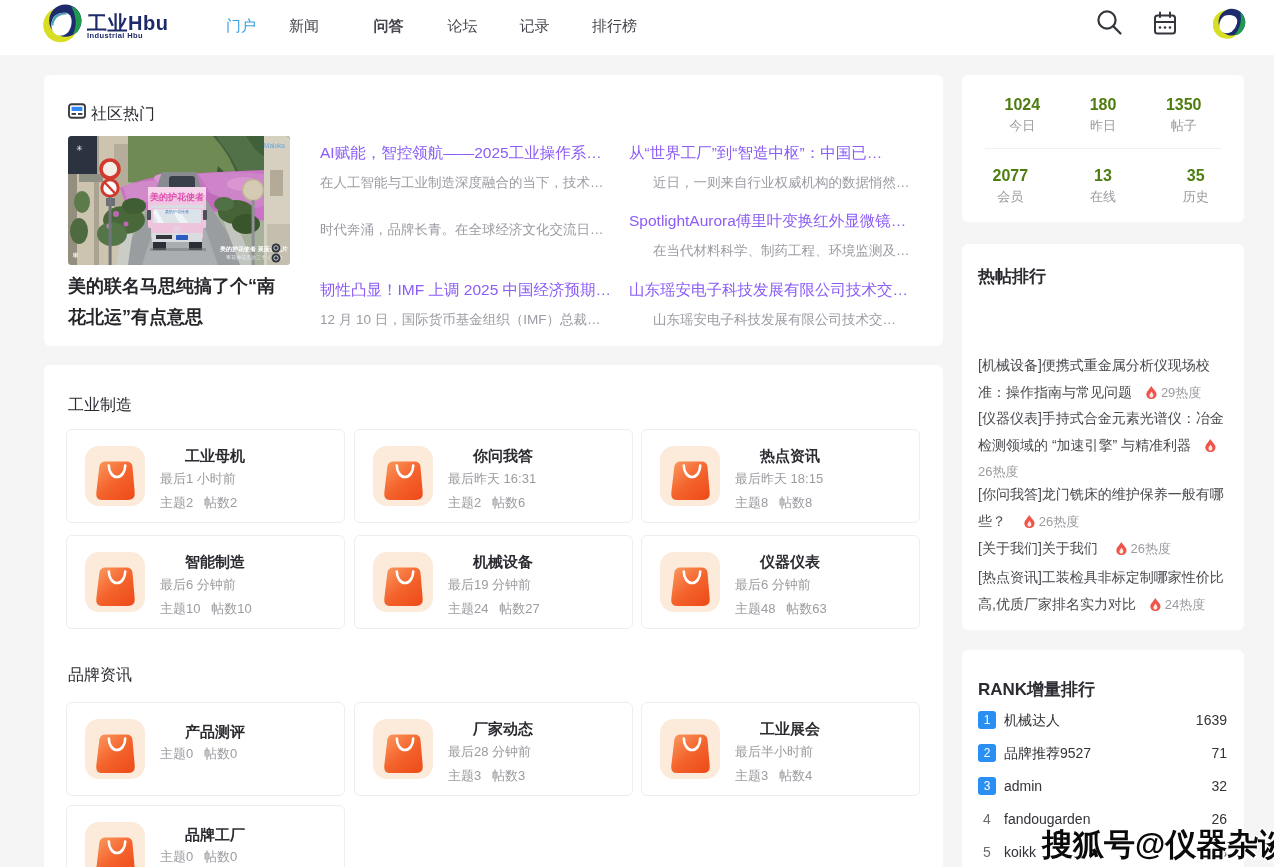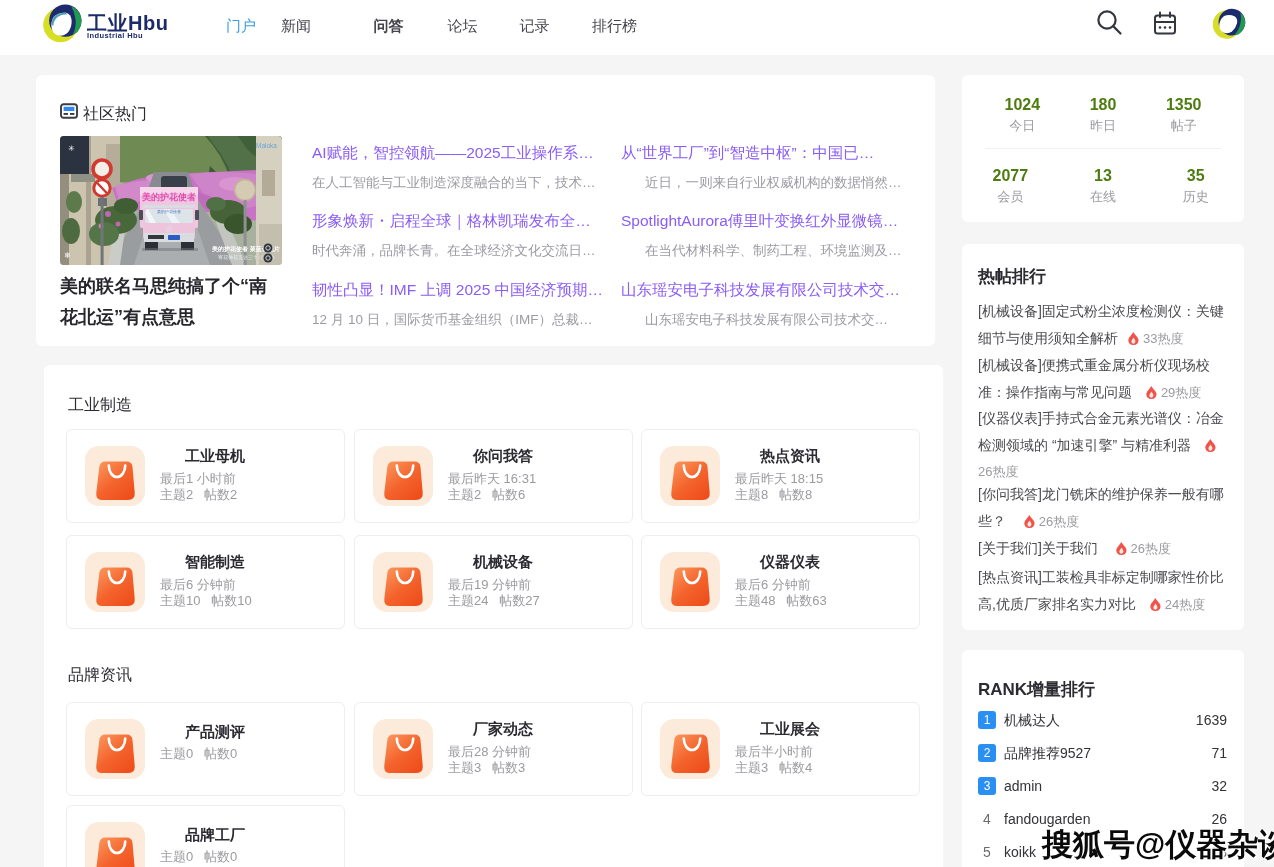--- a/index.html
+++ b/index.html
@@ -9,42 +9,42 @@
 #hdr { position:absolute; left:0; top:0; width:1274px; height:55px; background:#fff; z-index:5; }
 .logoBox { position:absolute; left:43px; top:3px; width:40px; height:40px; }
 .logoT1 { position:absolute; left:87px; top:10px; font-size:20px; font-weight:bold; color:#1d2a6a; letter-spacing:0.5px; }
 .logoT2 { position:absolute; left:87px; top:31px; font-size:7.5px; font-weight:bold; color:#1d2a6a; letter-spacing:0.4px; }
 .nav { position:absolute; top:0; height:55px; }
 .nav a { position:absolute; top:16.5px; font-size:15px; color:#45454d; text-decoration:none; white-space:nowrap; }
 .nav a.on { color:#3b9de2; }
 .hicon { position:absolute; top:13px; }
 
 .card { position:absolute; background:#fff; border-radius:6px; }
-#card1 { left:36px; top:75px; width:899px; height:271px; }
+#card1 { left:44px; top:75px; width:899px; height:271px; }
 #card2 { left:44px; top:365px; width:899px; height:560px; }
 #statsCard { left:962px; top:75px; width:282px; height:147px; }
 #hotCard { left:962px; top:244px; width:282px; height:386px; }
 #rankCard { left:962px; top:650px; width:282px; height:280px; }
 .secTitle { font-size:16px; color:#2b2b31; }
 
 #featImg { position:absolute; left:24px; top:61px; width:222px; height:129px; border-radius:4px; overflow:hidden; }
 #headline { position:absolute; left:24px; top:196px; width:232px; font-size:18px; font-weight:bold; color:#26262b; line-height:31px; }
 .artcol { position:absolute; top:60px; width:287px; }
 .artA { left:276px; }
 .artB { left:585px; }
 .art { position:absolute; left:0; width:287px; }
 .art .t { font-size:15.5px; color:#8b5cf6; white-space:nowrap; font-weight:500; }
 .art .s { font-size:13.5px; color:#9b9ba3; white-space:nowrap; margin-top:10px; }
 .art .s.ind { padding-left:24px; }
 
 .fcard { position:absolute; width:279px; height:94px; border:1px solid #eeeeee; border-radius:6px; background:#fff; }
 .ficon { position:absolute; left:18px; top:16px; width:60px; height:60px; border-radius:14px; background:#fcebdb; }
 .ft { position:absolute; left:93px; top:17px; font-size:15px; font-weight:bold; color:#2b2b31; white-space:nowrap;margin-left:25px; }
 .fl2 { position:absolute; left:93px; top:40px; font-size:13px; color:#9b9ba0; white-space:nowrap; }
-.fl3 { position:absolute; left:93px; top:56px; font-size:13px; color:#9b9ba0; white-space:nowrap; }
+.fl3 { position:absolute; left:93px; top:64px; font-size:13px; color:#9b9ba0; white-space:nowrap; }
 .fcard.two .ft { top:20px; }
 .fcard.two .fl2 { top:42px; }
 
 .stRow { position:absolute; left:20px; width:242px; display:flex; }
 .stCell { width:80.7px; text-align:center; }
 .stV { font-size:16px; font-weight:bold; color:#4d7c0f; }
 .stL { font-size:13px; color:#9b9ba0; margin-top:3px; }
 #stDiv { position:absolute; left:23px; top:73px; width:236px; height:1px; background:#f0f0f0; }
 
 #hotCard h3, #rankCard h3 { position:absolute; left:16px; top:21px; font-size:17px; color:#2b2b31; font-weight:bold; }
@@ -76,21 +76,21 @@
 <circle cx="17.5" cy="22" r="17.3" fill="#d7de24"></circle>
 <circle cx="22.3" cy="17.6" r="16.2" fill="#1e2a6e"></circle>
 <path d="M28.2 3.2 A16.2 16.2 0 0 1 38.4 16.5 Q38.6 23.5 34.3 29.3 L29.7 31.4 Q33.4 24.5 32.6 16.5 Q31.8 9 28.2 3.2 Z" fill="#1f9a4e"></path>
 <path d="M11 13.5 Q16 9 23 9.8 Q28 11 28.6 17 Q29 23 26 28 Q22.5 33.2 16 32.8 Q10 31.5 8.6 25 Q7.5 18.5 11 13.5 Z" fill="#fff"></path>
 <path d="M11 13.5 Q16 9 23 9.8 L24 11.6 Q17.5 11 13 15.5 Q10.3 18.8 10.2 23 L8.6 21.5 Q8.5 17 11 13.5 Z" fill="#4aa0b5"></path>
 </svg></div>
   <div class="logoT1">工业Hbu</div>
   <div class="logoT2">Industrial Hbu</div>
   <div class="nav">
     <a class="on" style="left:226px;">门户</a>
-    <a style="left:281px;">新闻</a>
+    <a style="left:289px;">新闻</a>
     <a style="left:373.5px;font-weight:bold;">问答</a>
     <a style="left:447.5px;">论坛</a>
     <a style="left:519.5px;">记录</a>
     <a style="left:592px;">排行榜</a>
   </div>
   <div class="hicon" style="left:1095px;top:8px;"><svg width="30" height="30" viewBox="0 0 30 30" fill="none">
 <circle cx="12" cy="12" r="8.6" stroke="#33363c" stroke-width="2.2"></circle>
 <line x1="18.4" y1="18.4" x2="25.5" y2="25.5" stroke="#33363c" stroke-width="2.2" stroke-linecap="round"></line>
 </svg></div>
   <div class="hicon" style="left:1152px;top:11px;"><svg width="26" height="26" viewBox="0 0 26 26" fill="none">
@@ -197,21 +197,20 @@
 <circle cx="208" cy="122" r="4.5" fill="#2e333a"></circle>
         <circle cx="208" cy="122" r="2.2" fill="none" stroke="#cfd4d8" stroke-width="1"></circle>
 </svg></div>
   <div id="headline">美的联名马思纯搞了个“南<br>花北运”有点意思</div>
   <div class="artcol artA">
     <div class="art" style="top:8px;">
         <div class="t">AI赋能，智控领航——2025工业操作系…</div>
         <div class="s">在人工智能与工业制造深度融合的当下，技术…</div>
       </div>
     <div class="art" style="top:76px;">
-        <div class="t">形象焕新・启程全球｜格林凯瑞发布全…</div>
         <div class="s">时代奔涌，品牌长青。在全球经济文化交流日…</div>
       </div>
     <div class="art" style="top:145px;">
         <div class="t">韧性凸显！IMF 上调 2025 中国经济预期…</div>
         <div class="s">12 月 10 日，国际货币基金组织（IMF）总裁…</div>
       </div>
   </div>
   <div class="artcol artB">
     <div class="art" style="top:8px;">
         <div class="t">从“世界工厂”到“智造中枢”：中国已…</div>
@@ -348,24 +347,20 @@
       </div>
     <div class="stCell">
         <div class="stV">35</div>
         <div class="stL">历史</div>
       </div>
   </div>
 </div>
 
 <div class="card" id="hotCard">
   <h3>热帖排行</h3>
-  <div class="hot" style="top:54px;">[机械设备]固定式粉尘浓度检测仪：关键<br>细节与使用须知全解析<svg class="flame" width="11" height="13" viewBox="0 0 11 13">
-<path d="M5.3 0 C6.6 2.6 9.2 4.2 10.2 6.8 C11.3 9.8 9.2 12.8 5.6 13 C2 13.1 -0.4 10.2 0.5 7.2 C1 5.6 2.2 4.6 3 3.3 C3.7 2.3 4.6 1.4 5.3 0 Z" fill="#ef534a"></path>
-<path d="M5.5 5.5 C6.2 7 7.6 7.8 7.4 9.6 C7.2 11 6.3 11.7 5.4 11.7 C4.4 11.7 3.4 10.9 3.4 9.5 C3.4 8 4.9 7 5.5 5.5 Z" fill="#fde9e2"></path>
-</svg><span class="hd">33热度</span></div>
   <div class="hot" style="top:108px;">[机械设备]便携式重金属分析仪现场校<br>准：操作指南与常见问题&nbsp;<svg class="flame" width="11" height="13" viewBox="0 0 11 13">
 <path d="M5.3 0 C6.6 2.6 9.2 4.2 10.2 6.8 C11.3 9.8 9.2 12.8 5.6 13 C2 13.1 -0.4 10.2 0.5 7.2 C1 5.6 2.2 4.6 3 3.3 C3.7 2.3 4.6 1.4 5.3 0 Z" fill="#ef534a"></path>
 <path d="M5.5 5.5 C6.2 7 7.6 7.8 7.4 9.6 C7.2 11 6.3 11.7 5.4 11.7 C4.4 11.7 3.4 10.9 3.4 9.5 C3.4 8 4.9 7 5.5 5.5 Z" fill="#fde9e2"></path>
 </svg><span class="hd">29热度</span></div>
   <div class="hot" style="top:161px;">[仪器仪表]手持式合金元素光谱仪：冶金<br>检测领域的 “加速引擎” 与精准利器&nbsp;<svg class="flame" width="11" height="13" viewBox="0 0 11 13">
 <path d="M5.3 0 C6.6 2.6 9.2 4.2 10.2 6.8 C11.3 9.8 9.2 12.8 5.6 13 C2 13.1 -0.4 10.2 0.5 7.2 C1 5.6 2.2 4.6 3 3.3 C3.7 2.3 4.6 1.4 5.3 0 Z" fill="#ef534a"></path>
 <path d="M5.5 5.5 C6.2 7 7.6 7.8 7.4 9.6 C7.2 11 6.3 11.7 5.4 11.7 C4.4 11.7 3.4 10.9 3.4 9.5 C3.4 8 4.9 7 5.5 5.5 Z" fill="#fde9e2"></path>
 </svg><br><span class="hd">26热度</span></div>
   <div class="hot" style="top:237px;">[你问我答]龙门铣床的维护保养一般有哪<br>些？&nbsp;&nbsp;<svg class="flame" width="11" height="13" viewBox="0 0 11 13">
 <path d="M5.3 0 C6.6 2.6 9.2 4.2 10.2 6.8 C11.3 9.8 9.2 12.8 5.6 13 C2 13.1 -0.4 10.2 0.5 7.2 C1 5.6 2.2 4.6 3 3.3 C3.7 2.3 4.6 1.4 5.3 0 Z" fill="#ef534a"></path>

